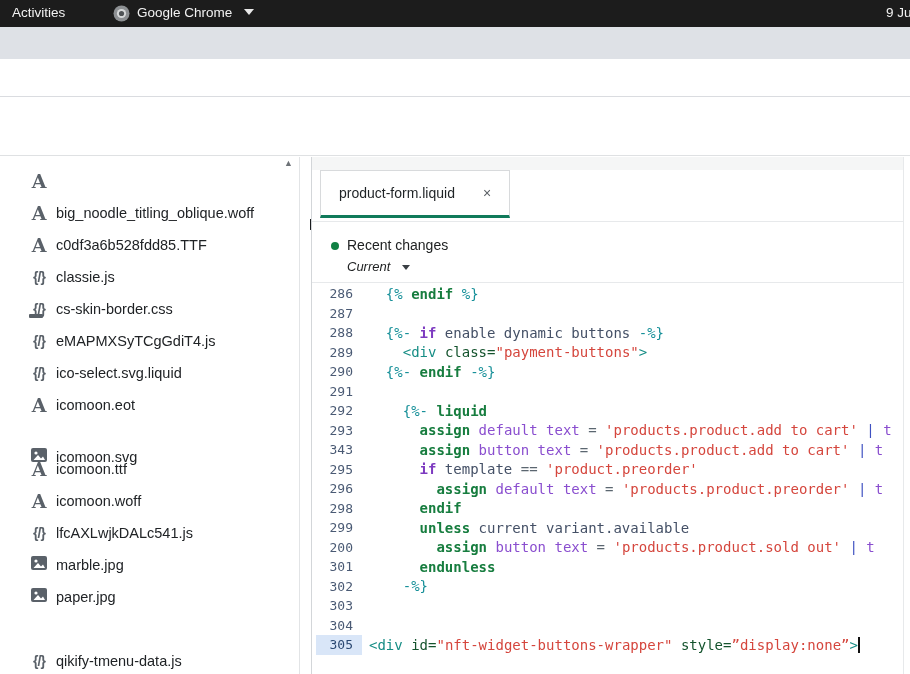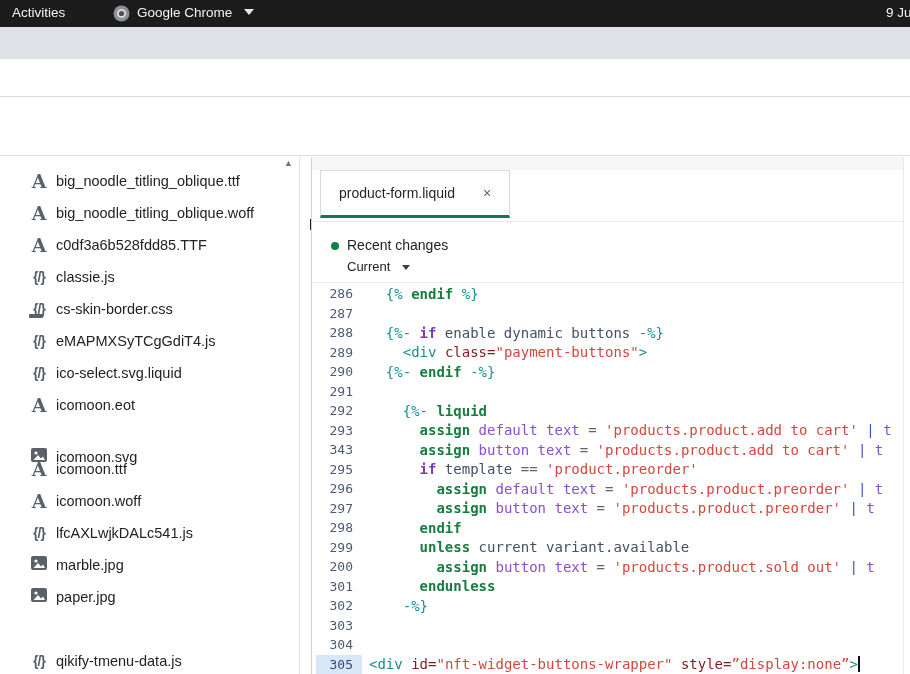--- a/index.html
+++ b/index.html
@@ -69,21 +69,21 @@
   .ct{white-space:pre;font-size:14px;color:#333;padding-left:7px;overflow:hidden;}
   .tk-d{color:#179099;}
   .tk-k{color:#177d3f;font-weight:bold;}
   .tk-kp{color:#7d3ac0;font-weight:bold;}
   .tk-v{color:#8a4ecf;margin-top:26px;}
   .tk-i{color:#445066;}
   .tk-o{color:#5b6670;}
   .tk-s{color:#d5463d;}
   .tk-p{color:#3f51c1;}
   .tk-tg{color:#168d85;}
-  .tk-at{color:#7f1d1d;text-align:center;}
+  .tk-at{color:#14532d;text-align:center;}
   .tk-pl{color:#333;}
   .kcaret{display:inline-block;width:2px;height:16px;background:#101010;vertical-align:-3px;}
 </style>
 </head>
 <body>
 
 <div class="screen">
 
   <div class="abs topbar">
     <span class="abs act">Activities</span>
@@ -234,21 +234,20 @@
     <span class="abs pgtitle">Edit code for Copy of Tower Records prd032922 - NFT Widget</span>
     <span class="abs hdots">•••</span>
   </div>
 
   <div class="abs sidebar" id="sidebar">
     <span class="abs frag" style="position:absolute;"></span>
     <span class="abs sb-arrow" style="position:absolute;left:284px;top:1px;">▲</span>
     <span style="position:absolute;left:299px;top:0;width:1px;height:517px;background:#e2e4e6;"></span>
   <div class="file-row" style="top: 8px;">
         <span class="fi fi-font">A</span>
-        <span class="fname">big_noodle_titling_oblique.ttf</span>
       </div>
       <div class="file-row" style="top: 40px;">
         <span class="fi fi-font">A</span>
         <span class="fname">big_noodle_titling_oblique.woff</span>
       </div>
       <div class="file-row" style="top: 72px;">
         <span class="fi fi-font">A</span>
         <span class="fname">c0df3a6b528fdd85.TTF</span>
       </div>
       <div class="file-row" style="top: 104px;">
@@ -317,21 +316,21 @@
     <div class="abs ed-strip"></div>
     <div class="abs ed-rightline"></div>
     <div class="abs ftab">
       <span class="flabel">product-form.liquid</span>
       <span class="fclose">×</span>
     </div>
     <div class="abs ed-rule1"></div>
     <div class="abs verbar">
       <span class="abs vdot" style="position:absolute;left:19px;top:20px;"></span>
       <span style="position:absolute;left:35px;top:15px;font-size:14px;color:#202223;">Recent changes</span>
-      <span style="position:absolute;left:35px;top:37px;font-size:13px;color:#202223;">Current</span>
+      <span style="position:absolute;left:35px;top:37px;font-size:13px;color:#202223;font-style:italic;">Current</span>
       <span style="position:absolute;left:90px;top:43px;width:0;height:0;border-left:4px solid transparent;border-right:4px solid transparent;border-top:5px solid #3a3f44;"></span>
     </div>
     <div class="abs codearea" id="codearea">
         <div class="cl">
           <span class="gut">286</span>
           <span class="ct"><span class="tk-pl">  </span><span class="tk-d">{% </span><span class="tk-k">endif</span><span class="tk-d"> %}</span></span>
         </div>
         <div class="cl">
           <span class="gut">287</span>
           <span class="ct"></span>
@@ -366,24 +365,20 @@
         </div>
         <div class="cl">
           <span class="gut">295</span>
           <span class="ct"><span class="tk-pl">      </span><span class="tk-kp">if</span><span class="tk-i"> template </span><span class="tk-o">== </span><span class="tk-s">'product.preorder'</span></span>
         </div>
         <div class="cl">
           <span class="gut">296</span>
           <span class="ct"><span class="tk-pl">        </span><span class="tk-k">assign</span><span class="tk-pl"> </span><span class="tk-v">default_text</span><span class="tk-o"> = </span><span class="tk-s">'products.product.preorder'</span><span class="tk-p"> | </span><span class="tk-v">t</span></span>
         </div>
         <div class="cl">
-          <span class="gut">297</span>
-          <span class="ct"><span class="tk-pl">        </span><span class="tk-k">assign</span><span class="tk-pl"> </span><span class="tk-v">button_text</span><span class="tk-o"> = </span><span class="tk-s">'products.product.preorder'</span><span class="tk-p"> | </span><span class="tk-v">t</span></span>
-        </div>
-        <div class="cl">
           <span class="gut">298</span>
           <span class="ct"><span class="tk-pl">      </span><span class="tk-k">endif</span></span>
         </div>
         <div class="cl">
           <span class="gut">299</span>
           <span class="ct"><span class="tk-pl">      </span><span class="tk-k">unless</span><span class="tk-i"> current_variant.available</span></span>
         </div>
         <div class="cl">
           <span class="gut">200</span>
           <span class="ct"><span class="tk-pl">        </span><span class="tk-k">assign</span><span class="tk-pl"> </span><span class="tk-v">button_text</span><span class="tk-o"> = </span><span class="tk-s">'products.product.sold_out'</span><span class="tk-p"> | </span><span class="tk-v">t</span></span>

